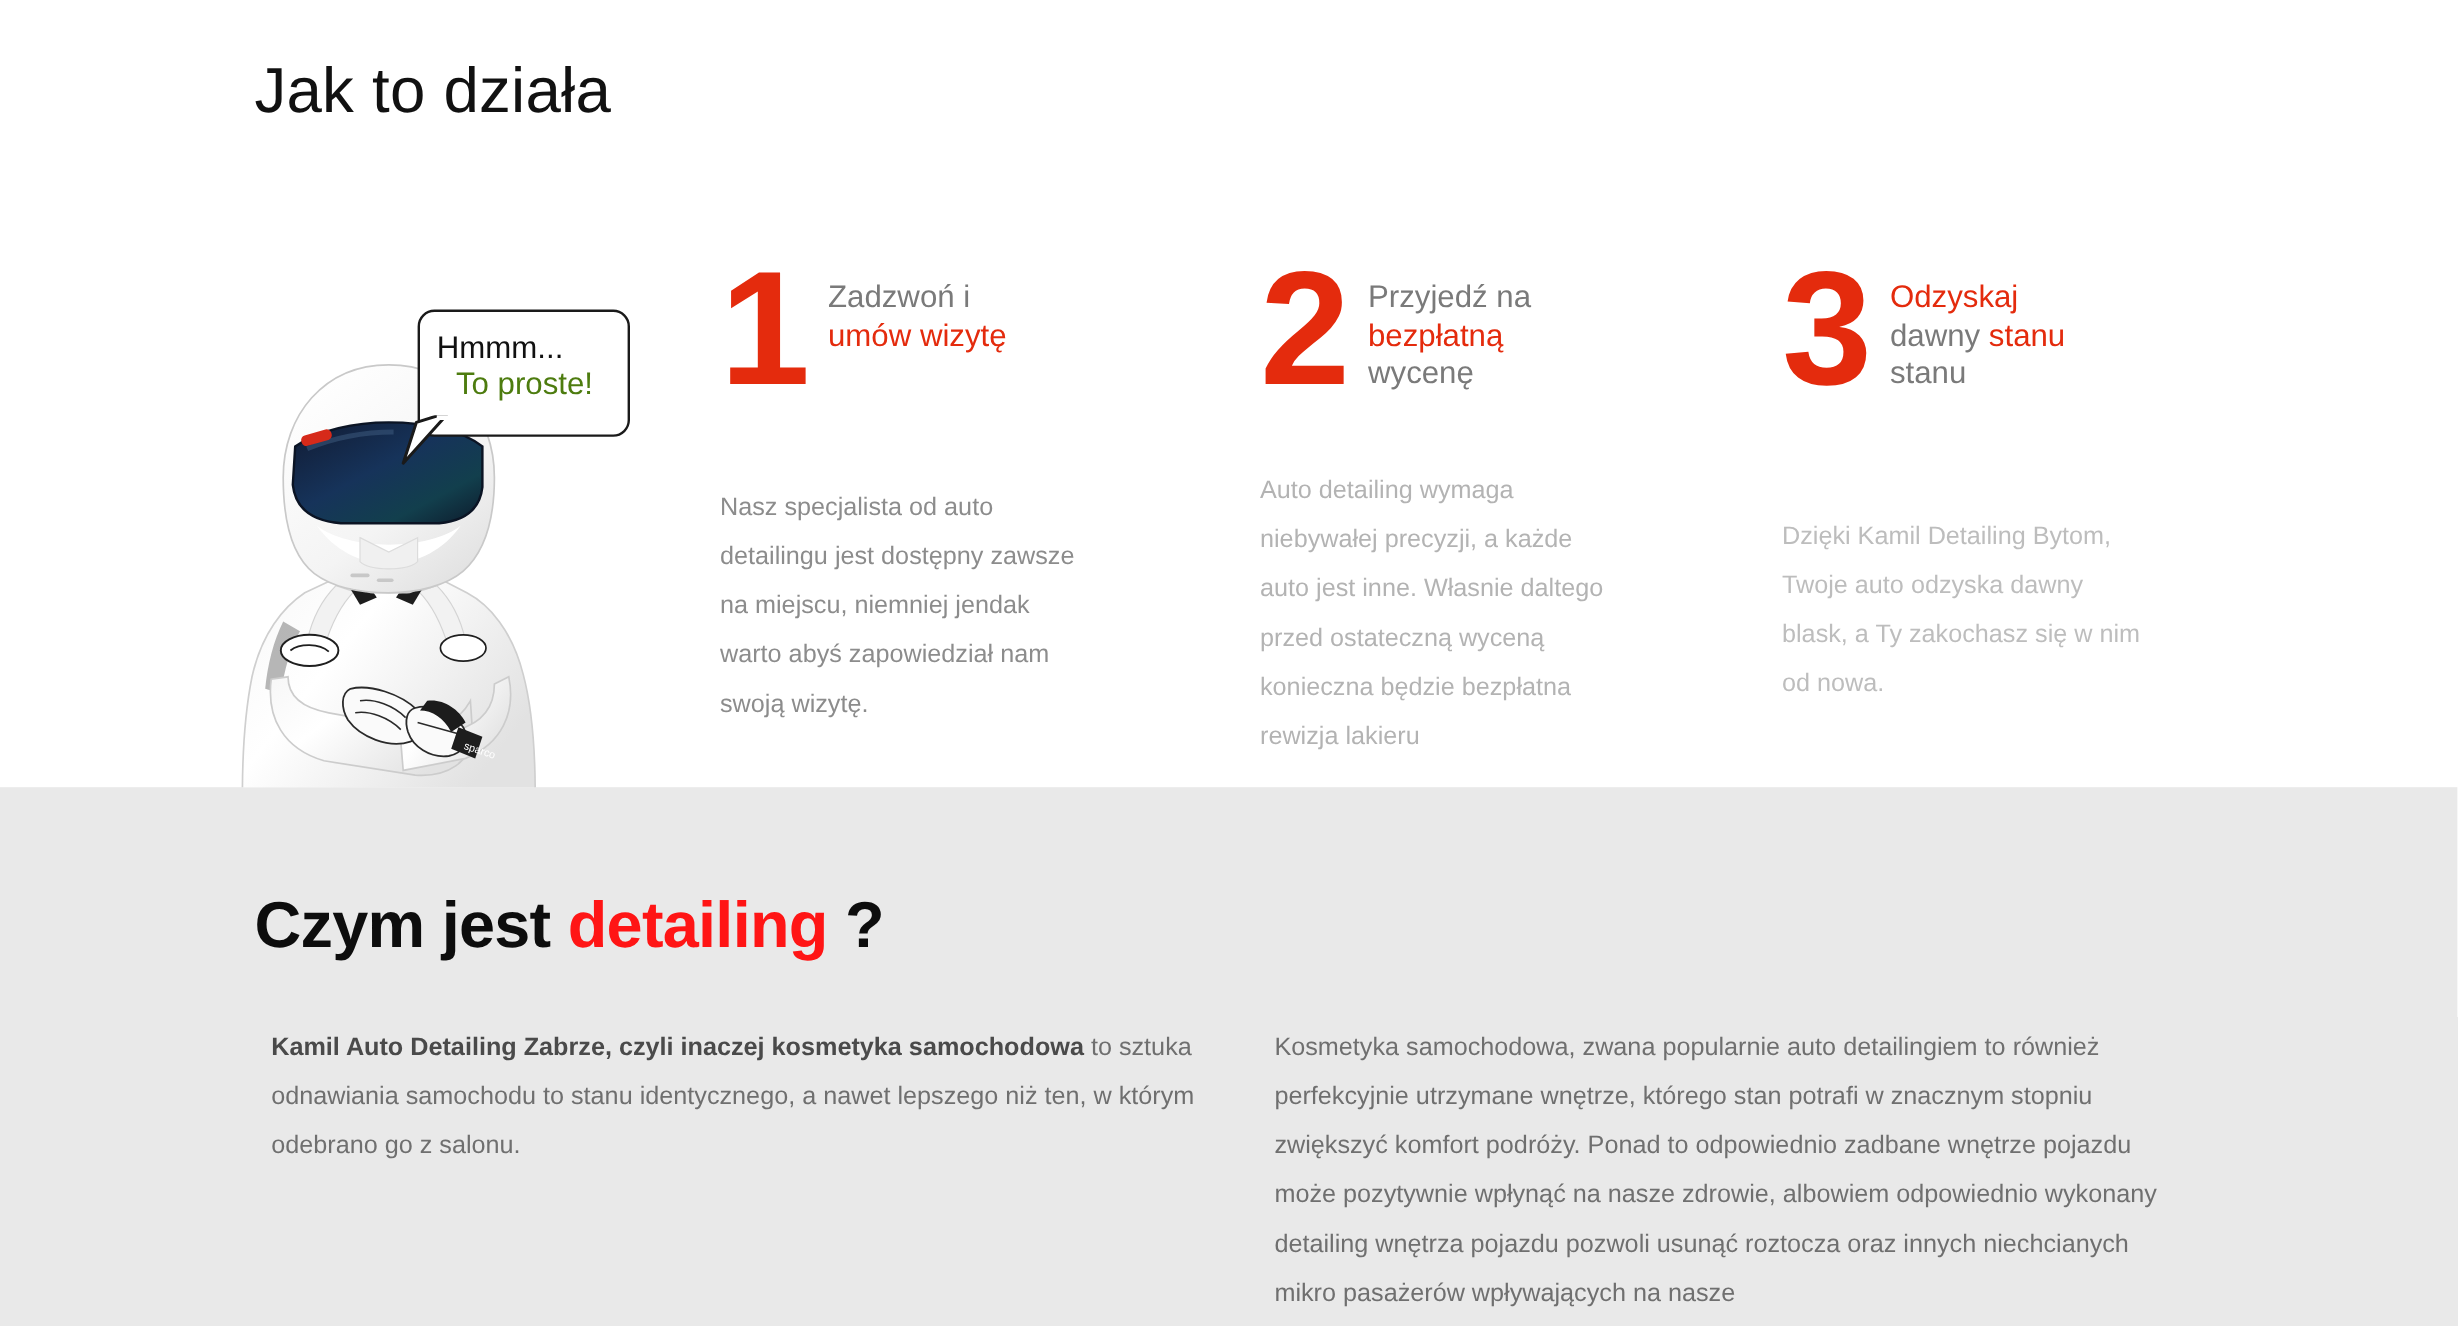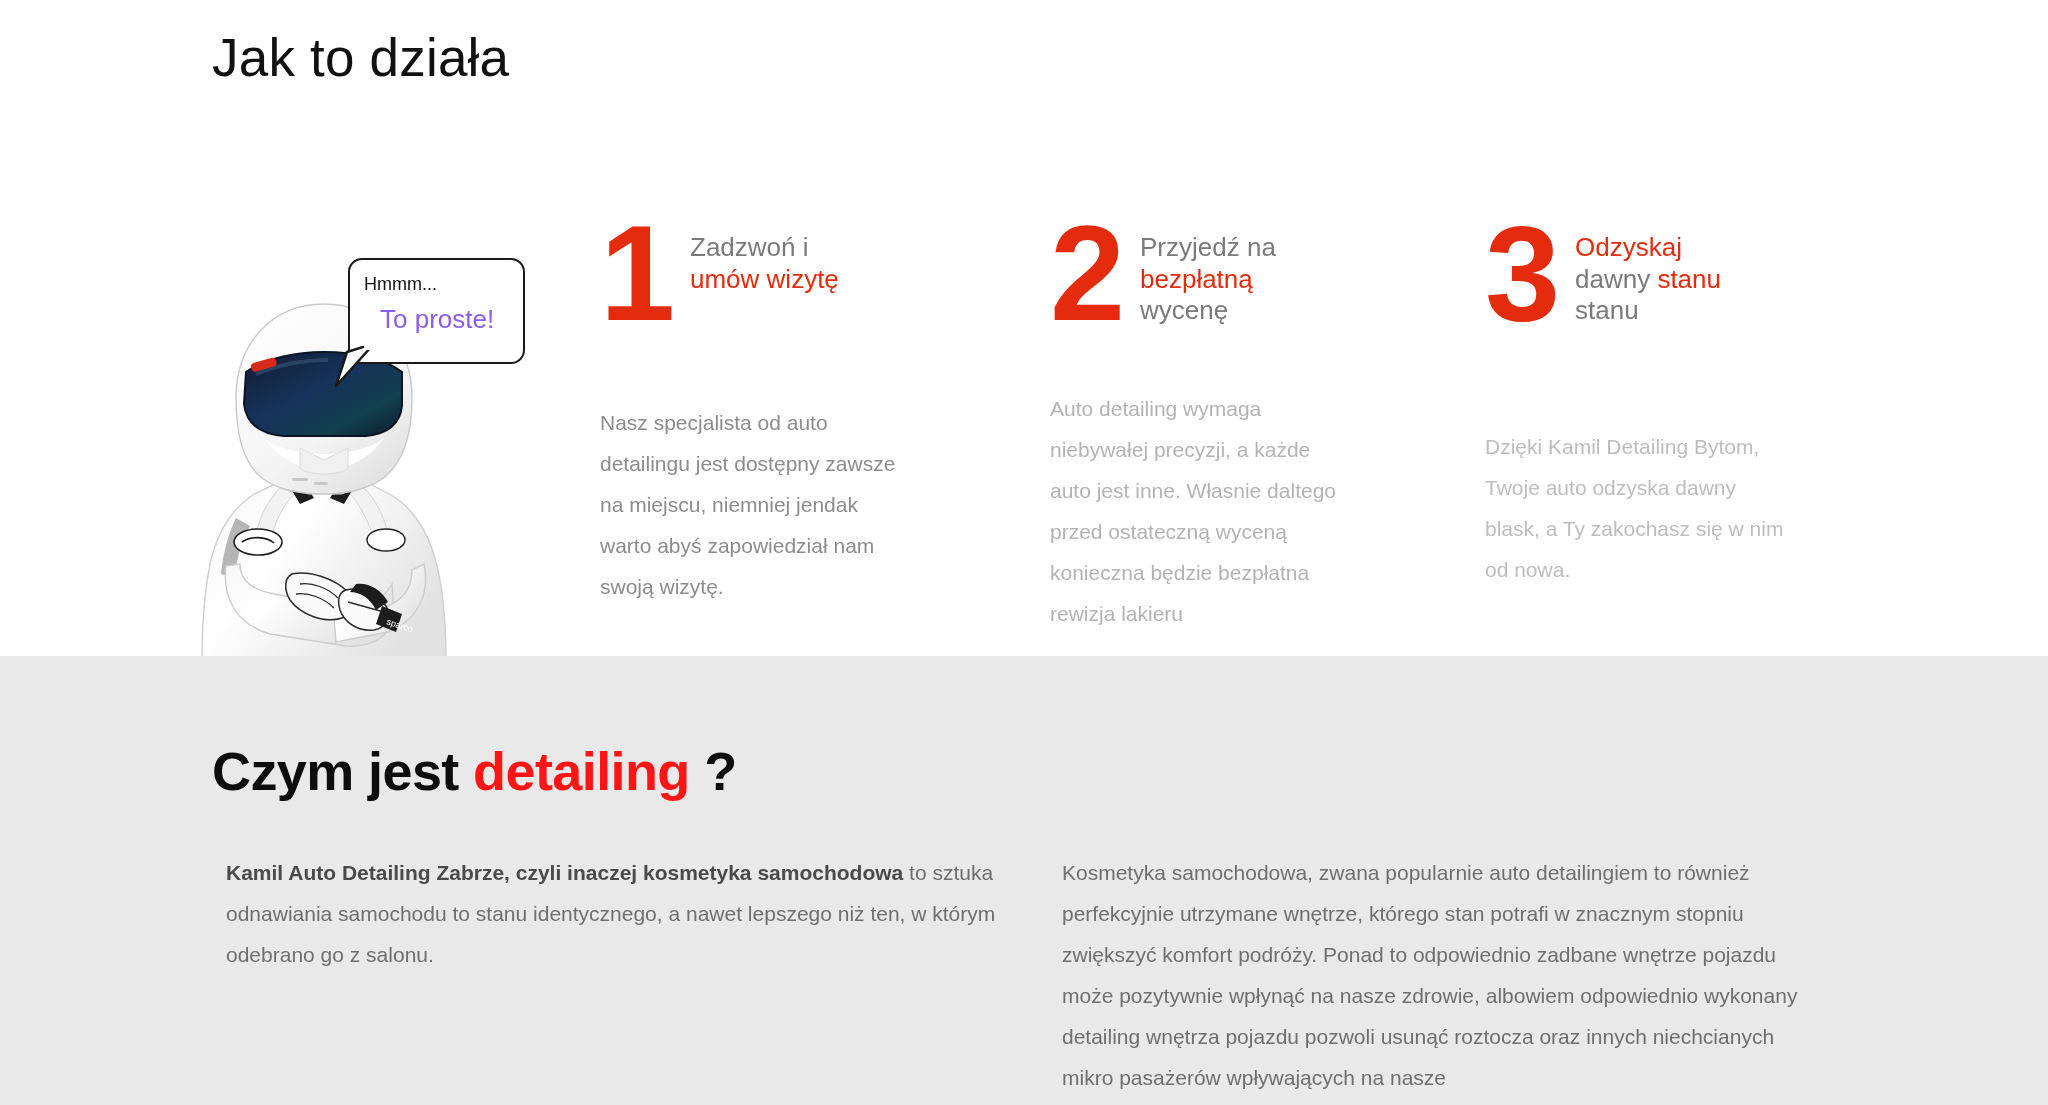--- a/index.html
+++ b/index.html
@@ -23,21 +23,21 @@
     position: absolute;
     left: 0; top: 0;
     width: 2048px;
     height: 656px;
     background: #ffffff;
     overflow: hidden;
   }
   .section-title {
     position: absolute;
     left: 212px;
-    top: 28px;
+    top: 46px;
     font-size: 53px;
     font-weight: 400;
     letter-spacing: 0.2px;
     color: #111111;
     line-height: 1.15;
     white-space: nowrap;
   }
 
   
   .mascot-wrap {
@@ -57,31 +57,31 @@
     height: 106px;
     border: 2.5px solid #1a1a1a;
     border-radius: 14px;
     background: #ffffff;
     z-index: 5;
   }
   .speech-line1 {
     position: absolute;
     left: 14px;
     top: 14px;
-    font-size: 18px;
+    font-size: 26px;
     color: #111111;
     line-height: 1.18;
     white-space: nowrap;
   }
   .speech-line2 {
     position: absolute;
     left: 30px;
     top: 44px;
     font-size: 26px;
-    color: #8b5cf6;
+    color: #4d7c0f;
     line-height: 1.18;
     white-space: nowrap;
   }
   .bubble-tail {
     position: absolute;
     left: 138px;
     top: 88px;
     width: 40px;
     height: 42px;
     z-index: 6;

